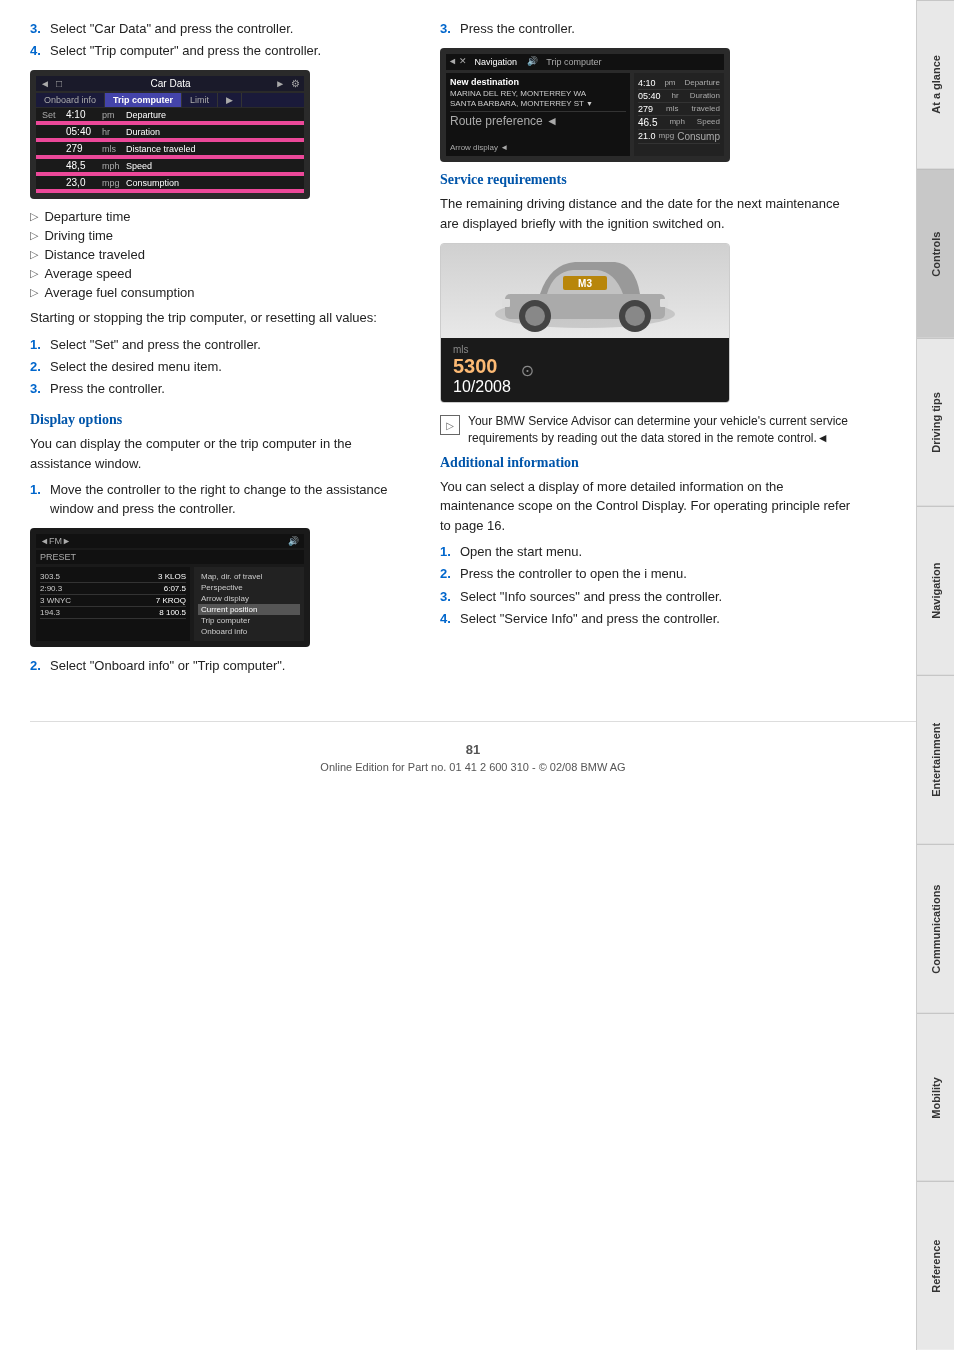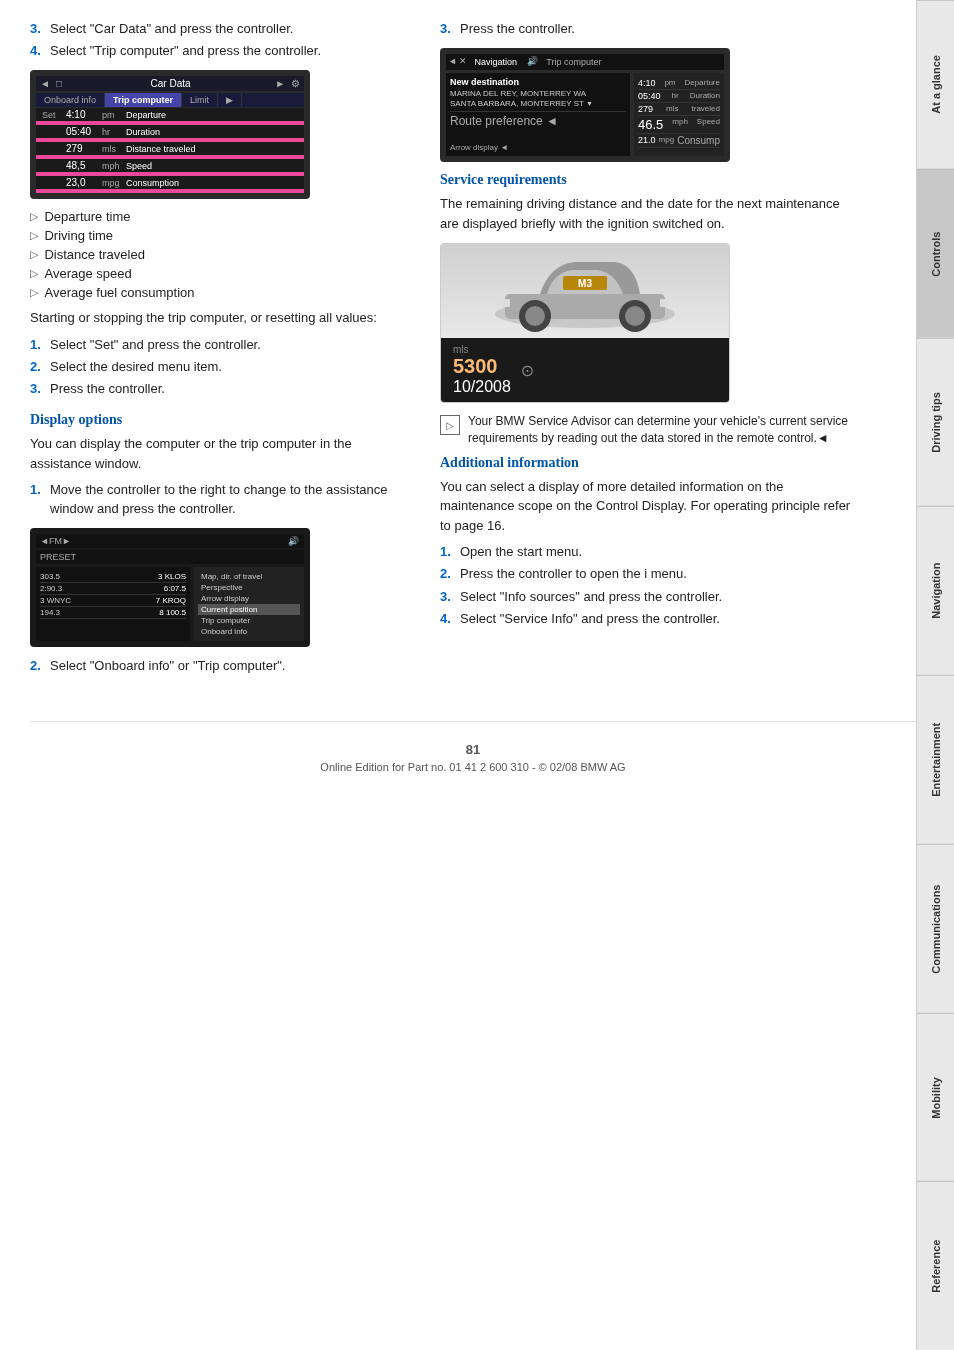--- a/index.html
+++ b/index.html
@@ -553,21 +553,21 @@
               <span style="color:#fff; font-size:9px;">05:40</span>
               <span style="color:#aaa; font-size:8px;">hr</span>
               <span style="color:#aaa; font-size:8px;">Duration</span>
             </div>
             <div class="nav-dr">
               <span style="color:#fff; font-size:9px;">279</span>
               <span style="color:#aaa; font-size:8px;">mls</span>
               <span style="color:#aaa; font-size:8px;">traveled</span>
             </div>
             <div class="nav-dr">
-              <span style="color:#fff; font-size:13px;">46.5</span>
+              <span style="color:#fff; font-size:10px;">46.5</span>
               <span style="color:#aaa; font-size:8px;">mph</span>
               <span style="color:#aaa; font-size:8px;">Speed</span>
             </div>
             <div class="nav-dr">
               <span style="color:#fff; font-size:9px;">21.0</span>
               <span style="color:#aaa; font-size:8px;">mpg</span>
               <span style="color:#aaa; font-size:10px;">Consump</span>
             </div>
           </div>
       </div>

